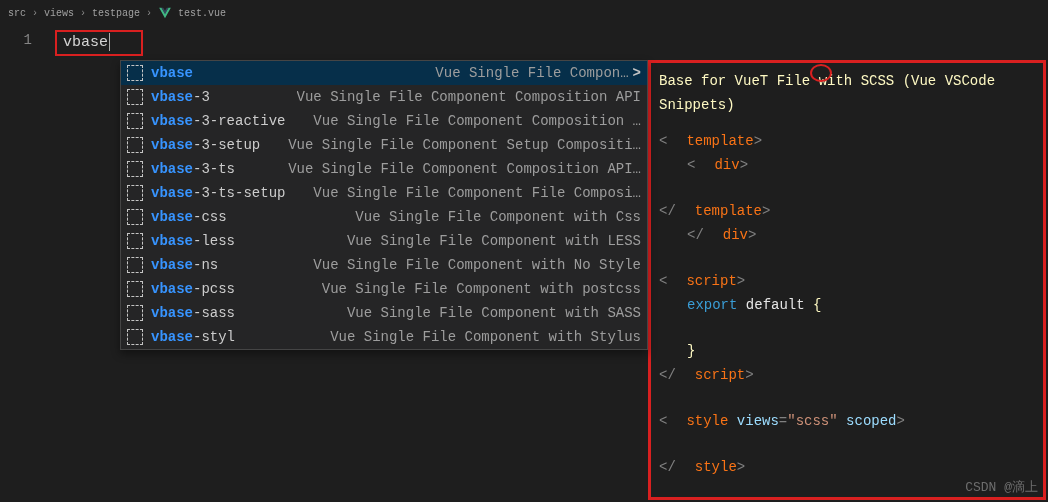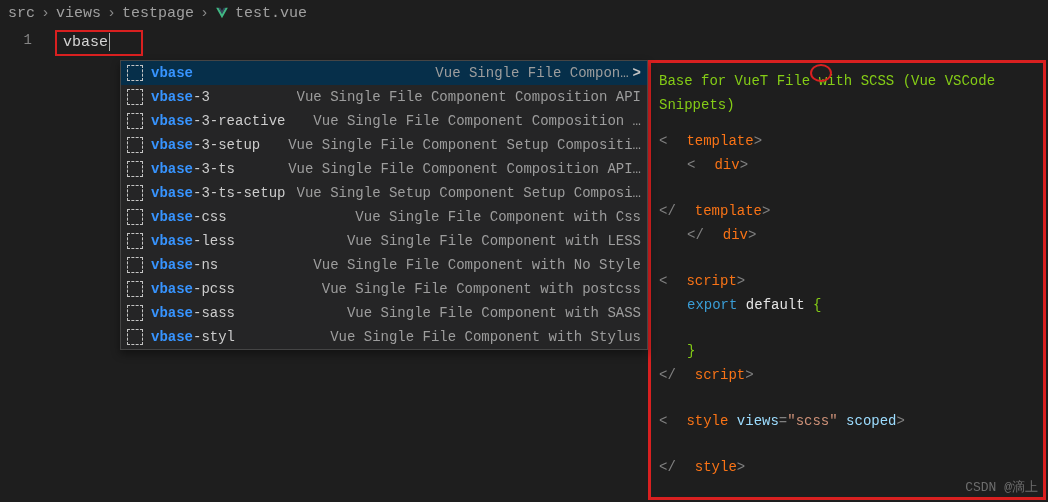--- a/index.html
+++ b/index.html
@@ -13,21 +13,21 @@
     overflow: hidden;
     position: relative;
   }
 
   .breadcrumb {
     display: flex;
     align-items: center;
     height: 26px;
     padding: 0 8px;
     color: #a0a0a0;
-    font-size: 15px;
+    font-size: 10px;
     background: #1e1e1e;
   }
   .breadcrumb .sep { margin: 0 6px; color: #8a8a8a; }
   .vue-icon {
     width: 14px;
     height: 14px;
     margin-right: 6px;
     display: inline-flex;
     align-items: center;
     justify-content: center;
@@ -113,21 +113,21 @@
     line-height: 24px;
     color: #cccccc;
     overflow: hidden;
   }
   .detail-panel .tag { color: #f97316; margin-left: 19px; }
   .detail-panel .kw { color: #3a9dd6; text-align: center; }
   .detail-panel .attr { color: #9cdcfe; }
   .detail-panel .str { color: #ce9178; }
   .detail-panel .punc { color: #808080; }
   .detail-panel .default-kw { color: #e5e5e5; }
-  .detail-panel .plain { color: #84cc16; }
+  .detail-panel .plain { color: #fef9c3; }
 
   .red-circle {
     position: absolute;
     border: 2px solid #d92020;
     border-radius: 50%;
     width: 22px;
     height: 18px;
     top: 64px;
     left: 810px;
     z-index: 10;
@@ -204,21 +204,21 @@
       <span class="label-main">vbase</span>
       <span class="label-suf">-3-ts</span>
       <span class="spacer"></span>
       <span class="desc">Vue Single File Component Composition API…</span>
     </div>
     <div class="suggest-row">
       <span class="snip-icon"></span>
       <span class="label-main">vbase</span>
       <span class="label-suf">-3-ts-setup</span>
       <span class="spacer"></span>
-      <span class="desc">Vue Single Setup Component Setup Composi…</span>
+      <span class="desc">Vue Single File Component File Composi…</span>
     </div>
     <div class="suggest-row">
       <span class="snip-icon"></span>
       <span class="label-main">vbase</span>
       <span class="label-suf">-css</span>
       <span class="spacer"></span>
       <span class="desc">Vue Single File Component with Css</span>
     </div>
     <div class="suggest-row">
       <span class="snip-icon"></span>

